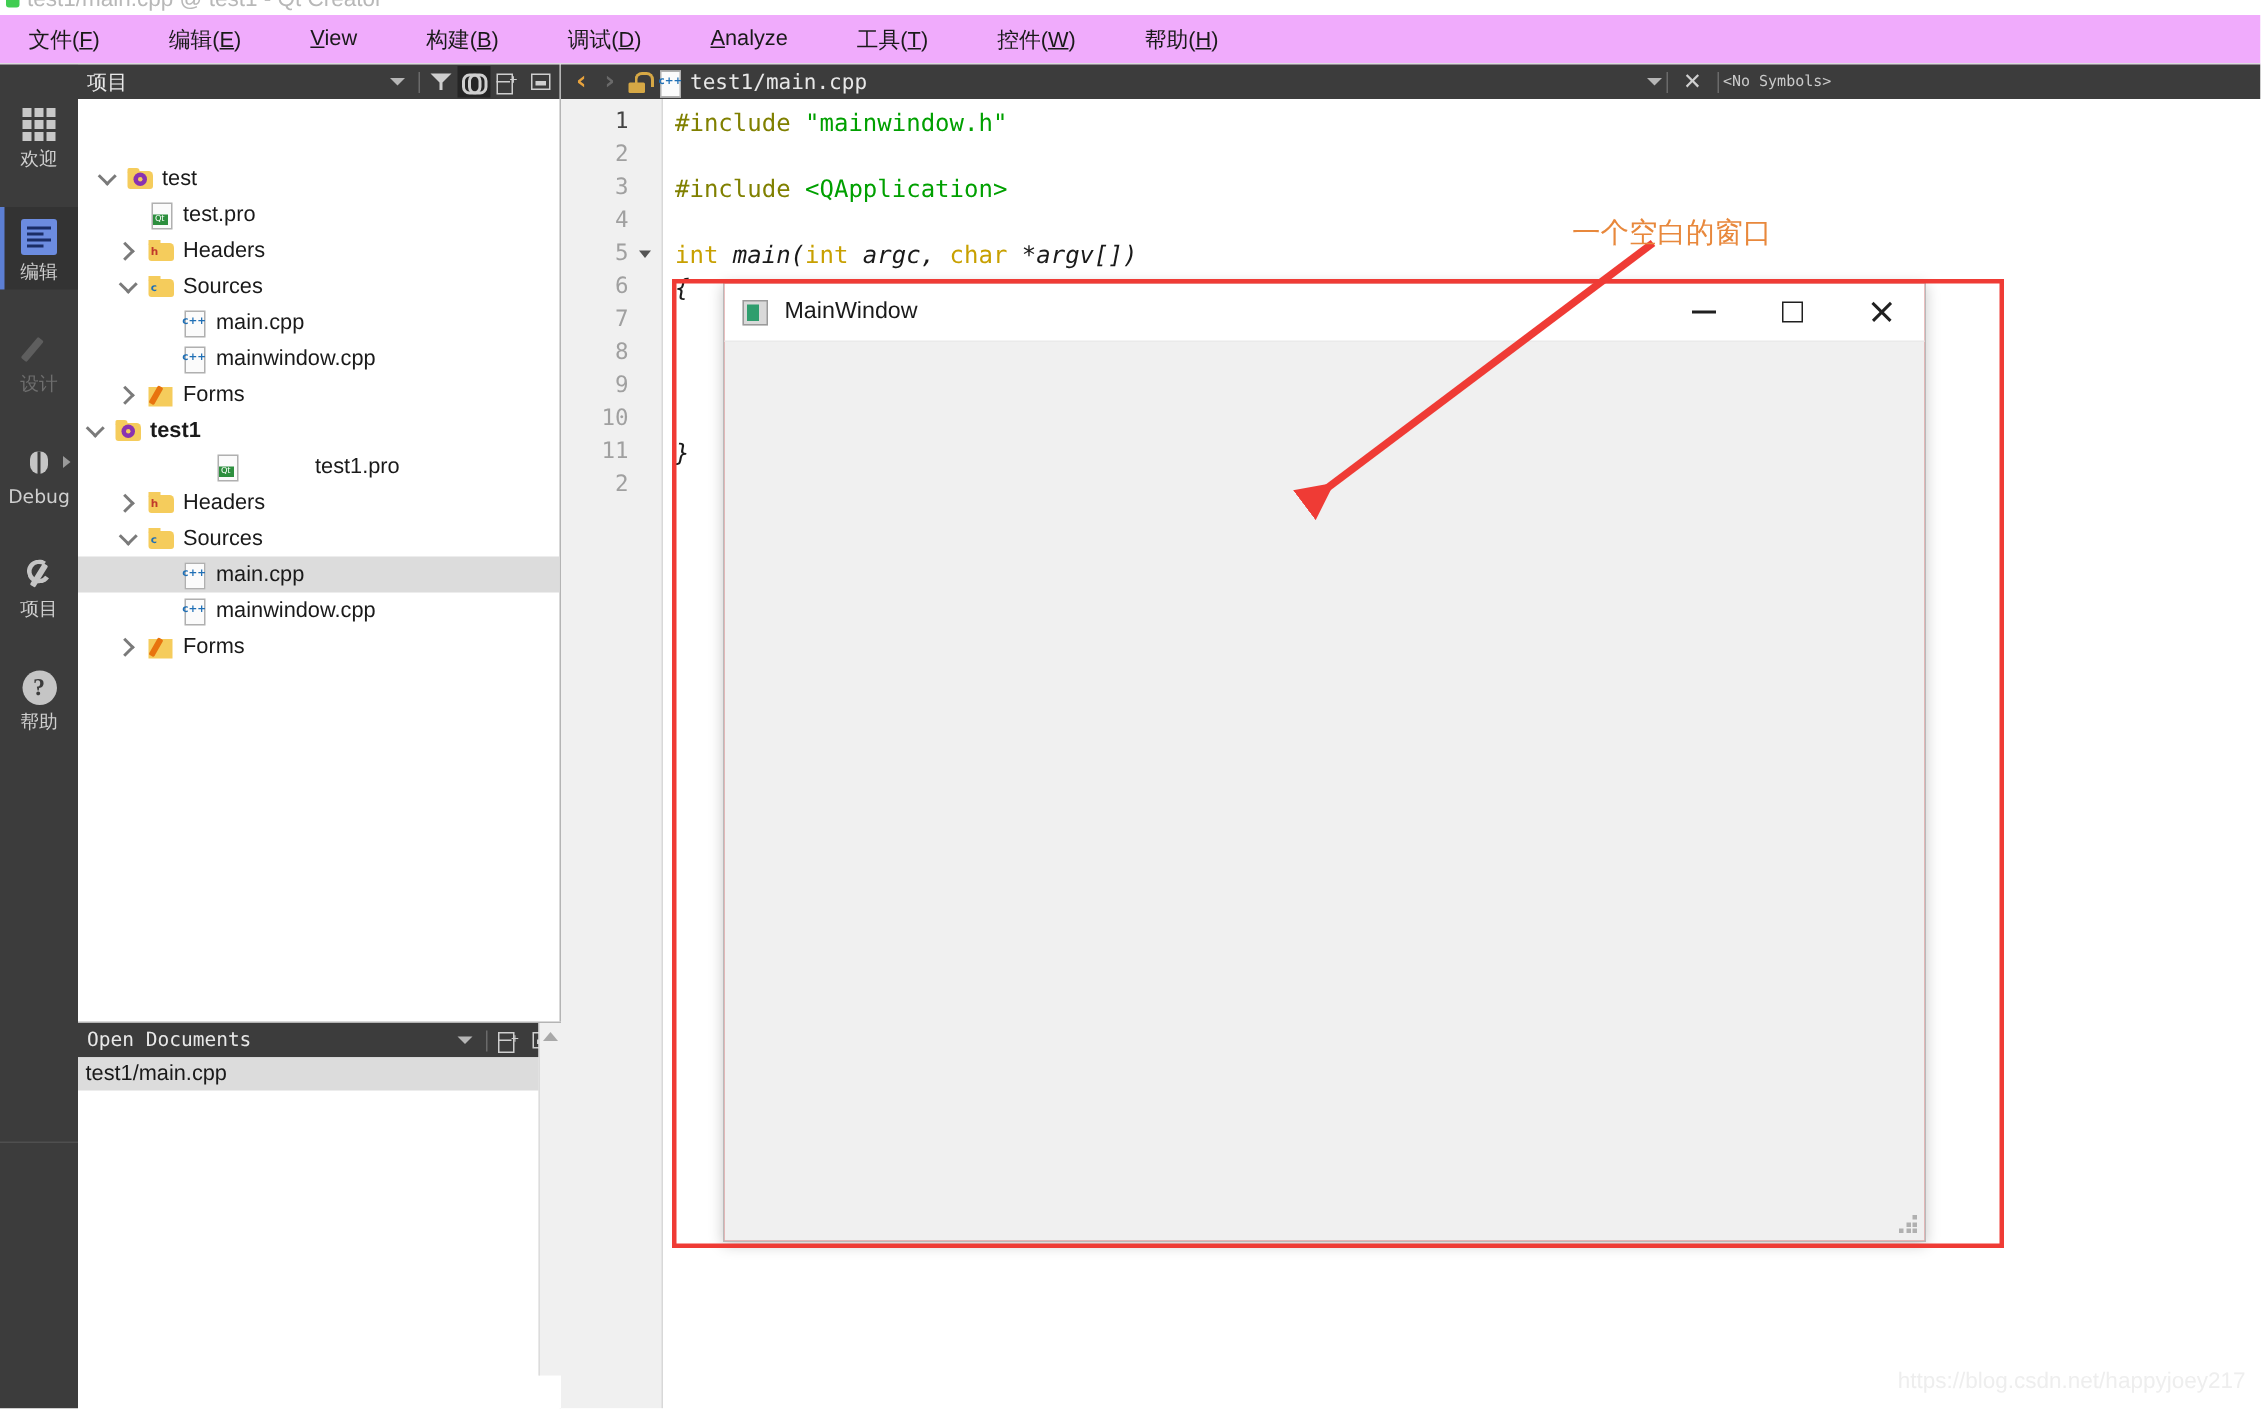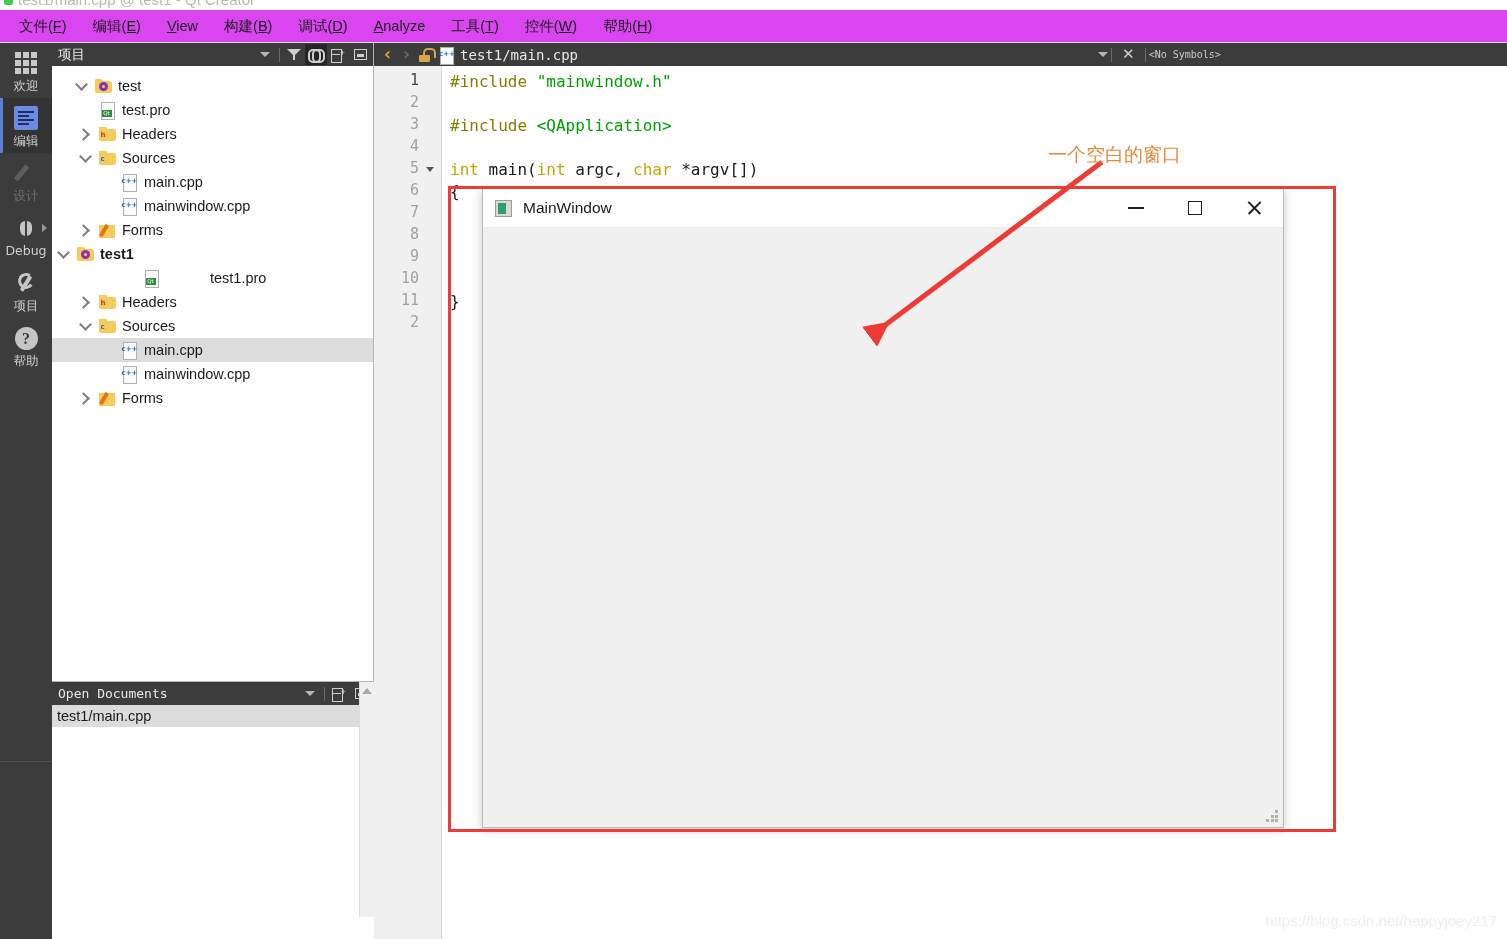--- a/index.html
+++ b/index.html
@@ -22,37 +22,38 @@
     font-size: 15px; color: #b8b8b8; white-space: nowrap;
   }
   .titlebar-dot {
     position: absolute; left: 4px; top: -4px; width: 9px; height: 9px;
     background: #41cd52; border-radius: 2px;
   }
 
   
   .menubar {
     position: absolute; left: 0; top: 10px; width: 1507px; height: 33px;
-    background: #d946ef; border-bottom: 1px solid #dcdcdc;
-    display: flex; align-items: center; padding-left: 6px;
+    background: #f0abfc; border-bottom: 1px solid #dcdcdc;
+    display: flex; align-items: center; padding-left: 6px; gap: 20px;
   }
   .menu-item {
     font-size: 14.5px; color: #1a1a1a; padding: 4px 13px; cursor: default;
     white-space: nowrap;
   }
   .menu-item u { text-decoration: underline; }
 
   
   .modebar {
     position: absolute; left: 0; top: 43px; width: 52px; height: 896px;
     background: #3c3c3c;
   }
   .mode-btn {
     width: 52px; padding: 7px 0 5px; text-align: center; cursor: default;
     position: relative;
+    margin-top: 20px;
   }
   .mode-btn.active { background: #333333; }
   .mode-btn.active::before {
     content: ""; position: absolute; left: 0; top: 0; width: 3px; height: 100%;
     background: #5c7fd4;
   }
   .mode-label {
     font-size: 12.5px; color: #cfcfcf; margin-top: 2px; line-height: 15px;
     font-family: "DejaVu Sans", sans-serif;
   }
@@ -329,21 +330,21 @@
   }
   .code {
     position: absolute; left: 76px; top: 0; font-size: 16px;
     font-family: "DejaVu Sans Mono", monospace; line-height: 22px;
     white-space: pre;
   }
   .cl { position: absolute; left: 0; white-space: pre; }
   .k-pre { color: #808000; }
   .k-str { color: #00a000; }
   .k-type { color: #c8a000; }
-  .k-pun { color: #1a1a1a; }
+  .k-pun { color: #1a1a1a; font-style: italic; }
   .k-inc { color: #00a000; }
 
   
   .redbox {
     position: absolute; left: 448px; top: 186px; width: 888px; height: 646px;
     border: 3px solid #ef3b35; pointer-events: none; z-index: 12;
   }
   .annotation {
     position: absolute; left: 1048px; top: 142px; font-size: 19px;
     color: #e8883c; font-family: "DejaVu Sans", sans-serif; z-index: 13;
@@ -497,21 +498,21 @@
       <span class="hdr-btn">
           <span class="ic-split">
             <span class="ic-plus-sm">+</span>
           </span>
         </span>
       <span class="hdr-btn">
           <span class="ic-closebox"></span>
         </span>
     </div>
     <div class="tree" id="tree">
-        <div class="tree-row" style="padding-left: 18px;">
+        <div class="tree-row" style="padding-left: 8px; margin-top: 33px;">
           <span class="tw">
             <span class="chev down"></span>
           </span>
           <span class="ticon">
             <span class="f-proj">
               <span class="gear"></span>
             </span>
           </span>
           <span style="margin-left: 4px;">test</span>
         </div>

